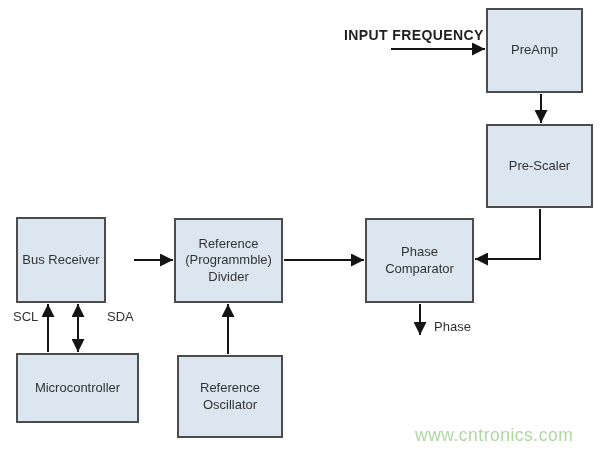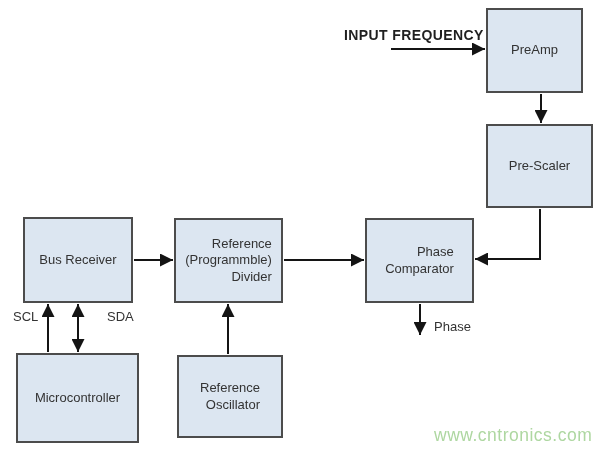--- a/index.html
+++ b/index.html
@@ -31,21 +31,21 @@
     fill: var(--wire, #141414);
   }
   .box {
     position: absolute;
     box-sizing: border-box;
     background: var(--block-fill, #dce6f1);
     border: 2px solid var(--block-border, #4c4c4c);
     display: flex;
     align-items: center;
     justify-content: center;
-    text-align: right;
+    text-align: center;
   }
   .box .lbl {
     white-space: pre-line;
     font-size: 13px;
     line-height: 1.25;
     color: var(--text, #333333);
   }
   .floating-label {
     position: absolute;
     font-size: 13px;
@@ -61,33 +61,32 @@
     color: #1f1f1f;
   }
   .lbl-scl { left: 13px;  top: 309px; text-align: right; }
   .lbl-sda { left: 107px;  top: 309px; }
   .lbl-vtune { left: 434px; top: 319px; }
 
   .b-preamp     { left: 486px; top: 8px;   width: 97px;  height: 85px; }
   .b-prescaler  { left: 486px; top: 124px; width: 107px; height: 84px; }
   .b-phase      { left: 365px; top: 218px; width: 109px; height: 85px; }
   .b-divider    { left: 174px; top: 218px; width: 109px; height: 85px; }
-  .b-bus        { left: 23px;  top: 217px; width: 110px; height: 86px; }
-  .b-micro      { left: 16px;  top: 353px; width: 123px; height: 90px; }
+  .b-bus        { left: 16px;  top: 217px; width: 90px; height: 86px; }
+  .b-micro      { left: 16px;  top: 353px; width: 123px; height: 70px; }
   .b-oscillator { left: 177px; top: 355px; width: 106px; height: 83px; }
 
   .watermark {
     position: absolute;
     left: 415px;
     top: 425px;
     font-size: 17.5px;
     color: var(--watermark-green, #aed7a1);
     letter-spacing: 0.5px;
     white-space: nowrap;
-    margin-left: 19px;
   }
 </style>
 </head>
 <body>
 
 <div class="stage">
 
   <svg class="wires" viewBox="0 0 600 451" xmlns="http://www.w3.org/2000/svg">
     <defs>
       <marker id="arr" viewBox="0 0 10 10" refX="10" refY="5" markerWidth="6.5" markerHeight="6.5" orient="auto-start-reverse">

